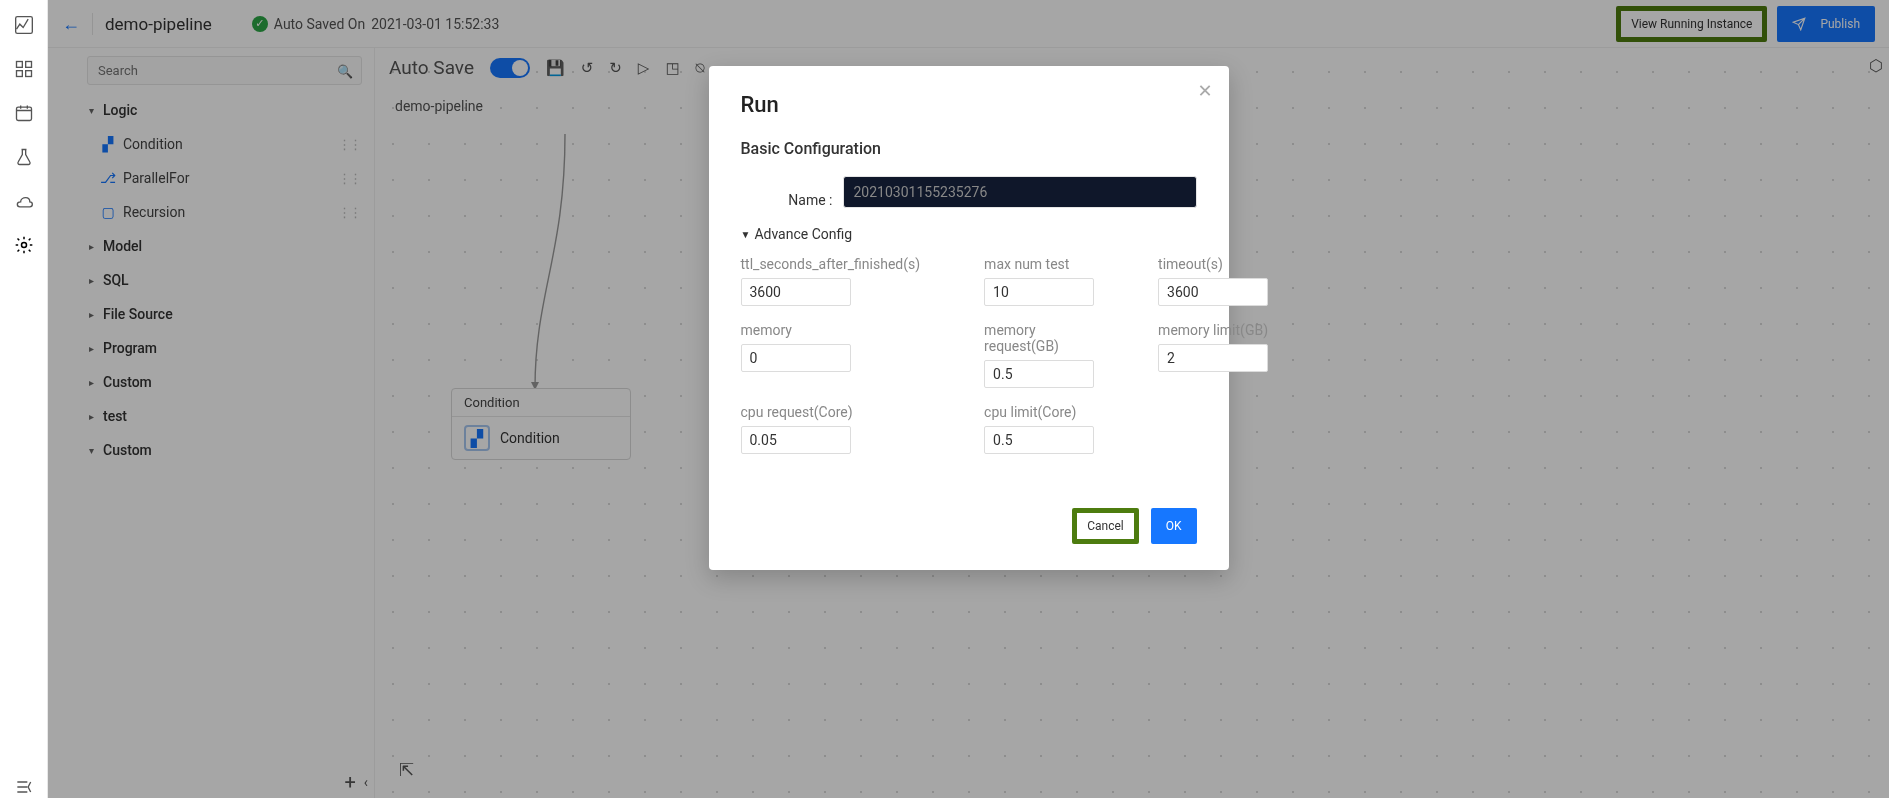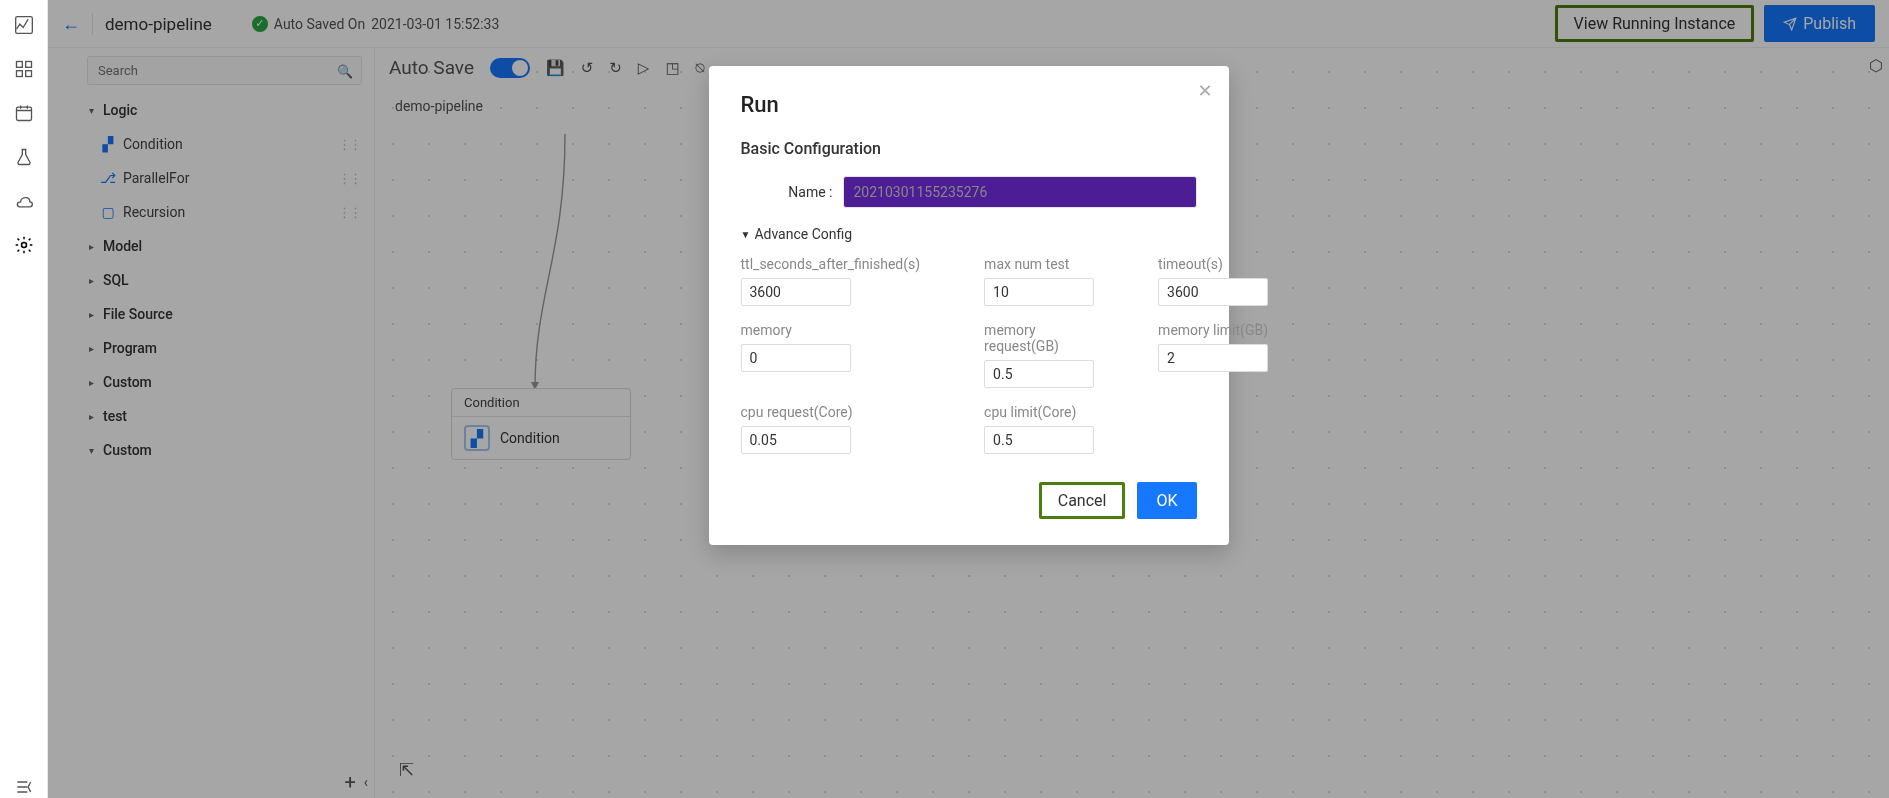--- a/index.html
+++ b/index.html
@@ -13,22 +13,22 @@
 
 .main { flex: 1; display: flex; flex-direction: column; position: relative; }
 
 .topbar { height: 48px; display: flex; align-items: center; padding: 0 14px; gap: 12px; border-bottom: 1px solid #f0f0f0; }
 .topbar .back { color: #1677ff; font-size: 18px; cursor: pointer; }
 .topbar .divider { width: 1px; height: 22px; background: #e5e5e5; }
 .topbar .title { font-size: 17px; color: #333; }
 .topbar .autosaved { margin-left: 28px; display: flex; align-items: center; gap: 6px; font-size: 14px; color: #555; }
 .topbar .autosaved .check { width: 16px; height: 16px; border-radius: 50%; background: #2ba745; display: flex; align-items: center; justify-content: center; color: #fff; font-size: 11px; }
 .topbar .right { margin-left: auto; display: flex; gap: 10px; }
-.btn { border: 3px solid #4d7c0f; background: #fff; padding: 6px 16px; border-radius: 2px; font-size: 16px; color: #333; cursor: pointer; }
-.btn.primary { background: #1677ff; border-color: #1677ff; color: #fff; display: flex; align-items: center; gap: 6px; }
+.btn { border: 5px solid #4d7c0f; background: #fff; padding: 6px 10px; border-radius: 2px; font-size: 12px; color: #333; cursor: pointer; }
+.btn.primary { background: #1677ff; border-color: #1677ff; color: #fff; display: flex; align-items: center; gap: 14px; }
 
 .workarea { flex: 1; display: flex; }
 .sidebar { width: 300px; border-right: 1px solid #f0f0f0; display: flex; flex-direction: column; margin-left: 27px; }
 .search { padding: 8px 12px; }
 .search .search-box { position: relative; }
 .search input { width: 100%; border: 1px solid #e5e5e5; background: #fafafa; border-radius: 3px; padding: 6px 30px 6px 10px; font-size: 13px; color: #555; }
 .search .mag { position: absolute; right: 8px; top: 50%; transform: translateY(-50%); color: #999; font-size: 13px; }
 .tree { flex: 1; overflow: auto; }
 .tree-row { display: flex; align-items: center; height: 34px; padding: 0 14px; font-size: 14px; color: #444; cursor: pointer; }
 .tree-row .caret { width: 14px; color: #666; font-size: 10px; }
@@ -53,29 +53,29 @@
 .node-body .nicon { width: 26px; height: 26px; border-radius: 4px; border: 2px solid #a7c7f0; display: flex; align-items: center; justify-content: center; color: #1677ff; }
 .node-body .nlbl { font-size: 14px; color: #333; }
 .canvas-bottom-icon { position: absolute; left: 24px; bottom: 18px; color: #555; font-size: 18px; cursor: pointer; }
 .prop-icon { position: absolute; right: 6px; top: 8px; color: #555; font-size: 16px; cursor: pointer; }
 
 .overlay { position: absolute; inset: 0; background: rgba(0,0,0,0.35); display: flex; align-items: flex-start; justify-content: center; padding-top: 66px; z-index: 10; }
 .modal { width: 520px; background: #fff; border-radius: 4px; box-shadow: 0 8px 24px rgba(0,0,0,0.2); padding: 26px 32px; position: relative; }
 .modal .close { position: absolute; right: 16px; top: 14px; color: #aaa; font-size: 18px; cursor: pointer; }
 .modal h1 { font-size: 22px; font-weight: 500; color: #222; margin-bottom: 22px; }
 .modal h2 { font-size: 16px; font-weight: 500; color: #333; margin-bottom: 18px; }
-.form-row { display: flex; align-items: center; margin-bottom: 18px; }
+.form-row { display: flex; align-items: flex-end; margin-bottom: 18px; }
 .form-row .flabel { width: 92px; text-align: right; font-size: 14px; color: #333; margin-right: 10px; }
-.form-row input { flex: 1; border: 1px solid #e5e5e5; background: #4c1d95; border-radius: 3px; padding: 7px 10px; font-size: 14px; color: #888; }
+.form-row input { flex: 1; border: 1px solid #e5e5e5; background: #0f172a; border-radius: 3px; padding: 7px 10px; font-size: 14px; color: #888; }
 .adv-toggle { font-size: 14px; color: #333; display: flex; align-items: center; gap: 4px; margin-bottom: 14px; cursor: pointer; }
 .adv-toggle .tri { font-size: 10px; }
 .grid2 { display: grid; grid-template-columns: 1fr 1fr 1fr; column-gap: 64px; row-gap: 6px; }
 .gcell .glabel { font-size: 14px; color: #888; margin-bottom: 6px; }
 .gcell input { width: 110px; border: 1px solid #dcdcdc; background: #fff; border-radius: 2px; padding: 5px 8px; font-size: 14px; color: #333; margin-bottom: 10px; }
-.modal-foot { display: flex; justify-content: flex-end; gap: 12px; margin-top: 18px; }
+.modal-foot { display: flex; justify-content: flex-end; gap: 12px; margin-top: 44px; }
 </style>
 </head>
 <body>
 
 <div class="leftrail">
   <div class="rail-item">
       <svg width="20" height="20" viewBox="0 0 24 24" fill="none" stroke="currentColor" stroke-width="1.6">
         <path d="M3 17l4-6 4 4 6-10"></path>
         <rect x="2" y="2" width="20" height="20" rx="2"></rect>
       </svg>

